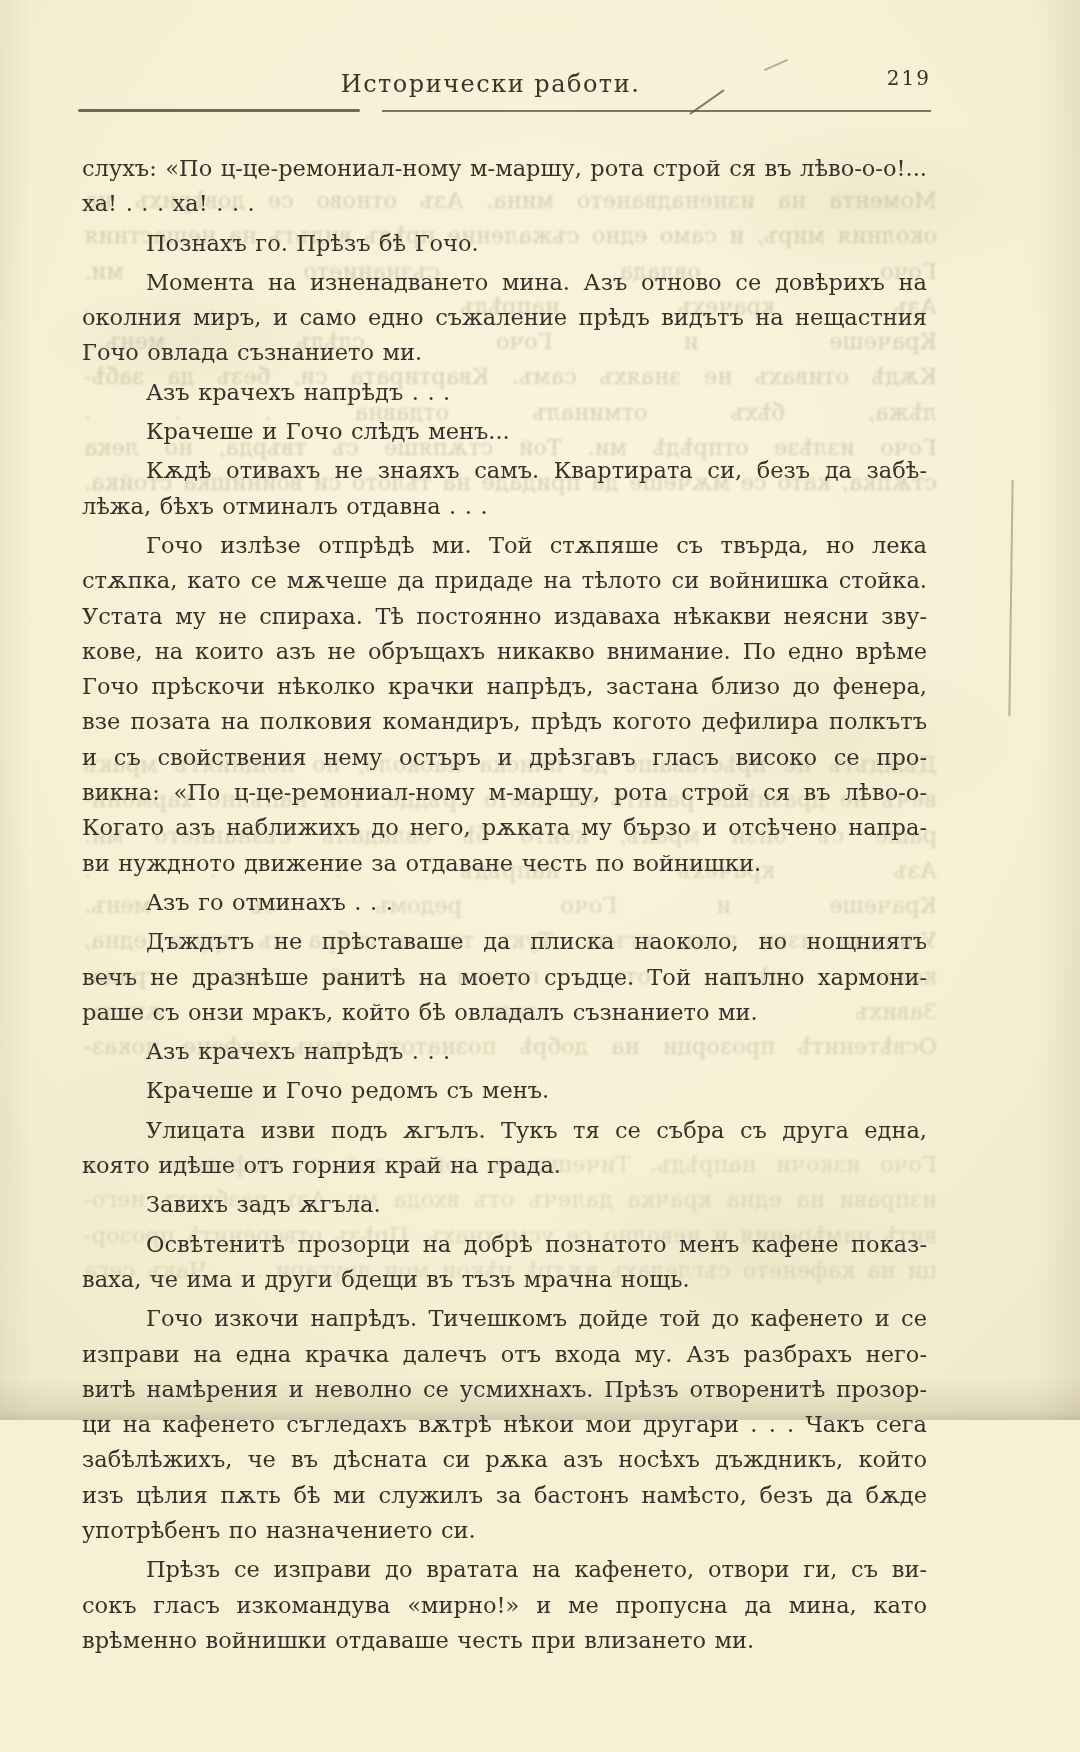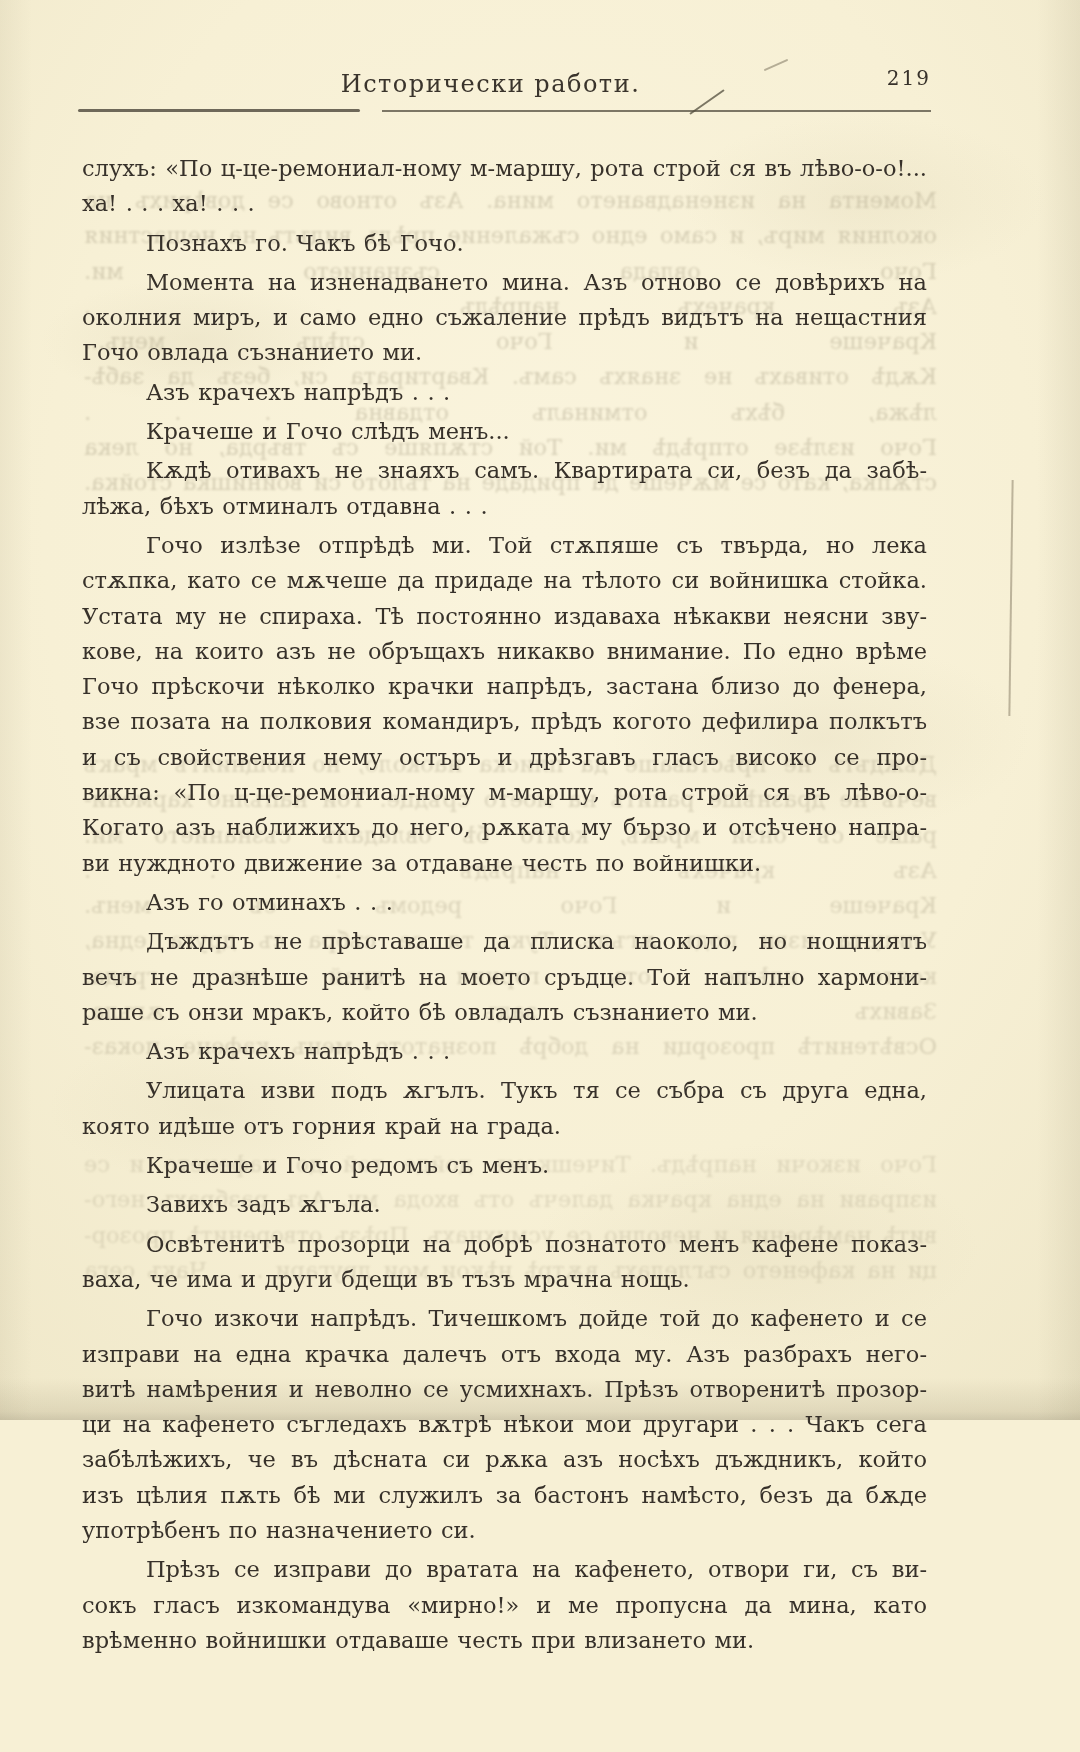--- a/index.html
+++ b/index.html
@@ -118,21 +118,21 @@
   <div class="pen-slash"></div>
   <div class="pen-tick"></div>
   <div class="scratch"></div>
 
   <main class="text-block">
       <div class="paragraph">
         <div class="line">слухъ: «По ц-це-ремониал-ному м-маршу, рота строй ся въ лѣво-о-о!...</div>
         <div class="line end">ха! . . . ха! . . .</div>
       </div>
       <div class="paragraph">
-        <div class="line indent end">Познахъ го. Чакъ бѣ Гочо.</div>
+        <div class="line indent end">Познахъ го. Прѣзъ бѣ Гочо.</div>
       </div>
       <div class="paragraph">
         <div class="line indent">Момента на изненадването мина. Азъ отново се довѣрихъ на</div>
         <div class="line">околния миръ, и само едно съжаление прѣдъ видътъ на нещастния</div>
         <div class="line end">Гочо овлада съзнанието ми.</div>
       </div>
       <div class="paragraph">
         <div class="line indent end">Азъ крачехъ напрѣдъ . . .</div>
       </div>
       <div class="paragraph">
@@ -159,25 +159,25 @@
       </div>
       <div class="paragraph">
         <div class="line indent">Дъждътъ не прѣставаше да плиска наоколо, но нощниятъ мракъ</div>
         <div class="line">вечъ не дразнѣше ранитѣ на моето сръдце. Той напълно хармони-</div>
         <div class="line end">раше съ онзи мракъ, който бѣ овладалъ съзнанието ми.</div>
       </div>
       <div class="paragraph">
         <div class="line indent end">Азъ крачехъ напрѣдъ . . .</div>
       </div>
       <div class="paragraph">
+        <div class="line indent end">Крачеше и Гочо редомъ съ менъ.</div>
+      </div>
+      <div class="paragraph">
         <div class="line indent">Улицата изви подъ ѫгълъ. Тукъ тя се събра съ друга една,</div>
         <div class="line end">която идѣше отъ горния край на града.</div>
-      </div>
-      <div class="paragraph">
-        <div class="line indent end">Крачеше и Гочо редомъ съ менъ.</div>
       </div>
       <div class="paragraph">
         <div class="line indent end">Завихъ задъ ѫгъла.</div>
       </div>
       <div class="paragraph">
         <div class="line indent">Освѣтенитѣ прозорци на добрѣ познатото менъ кафене показ-</div>
         <div class="line end">ваха, че има и други бдещи въ тъзъ мрачна нощь.</div>
       </div>
       <div class="paragraph">
         <div class="line indent">Гочо изкочи напрѣдъ. Тичешкомъ дойде той до кафенето и се</div>

